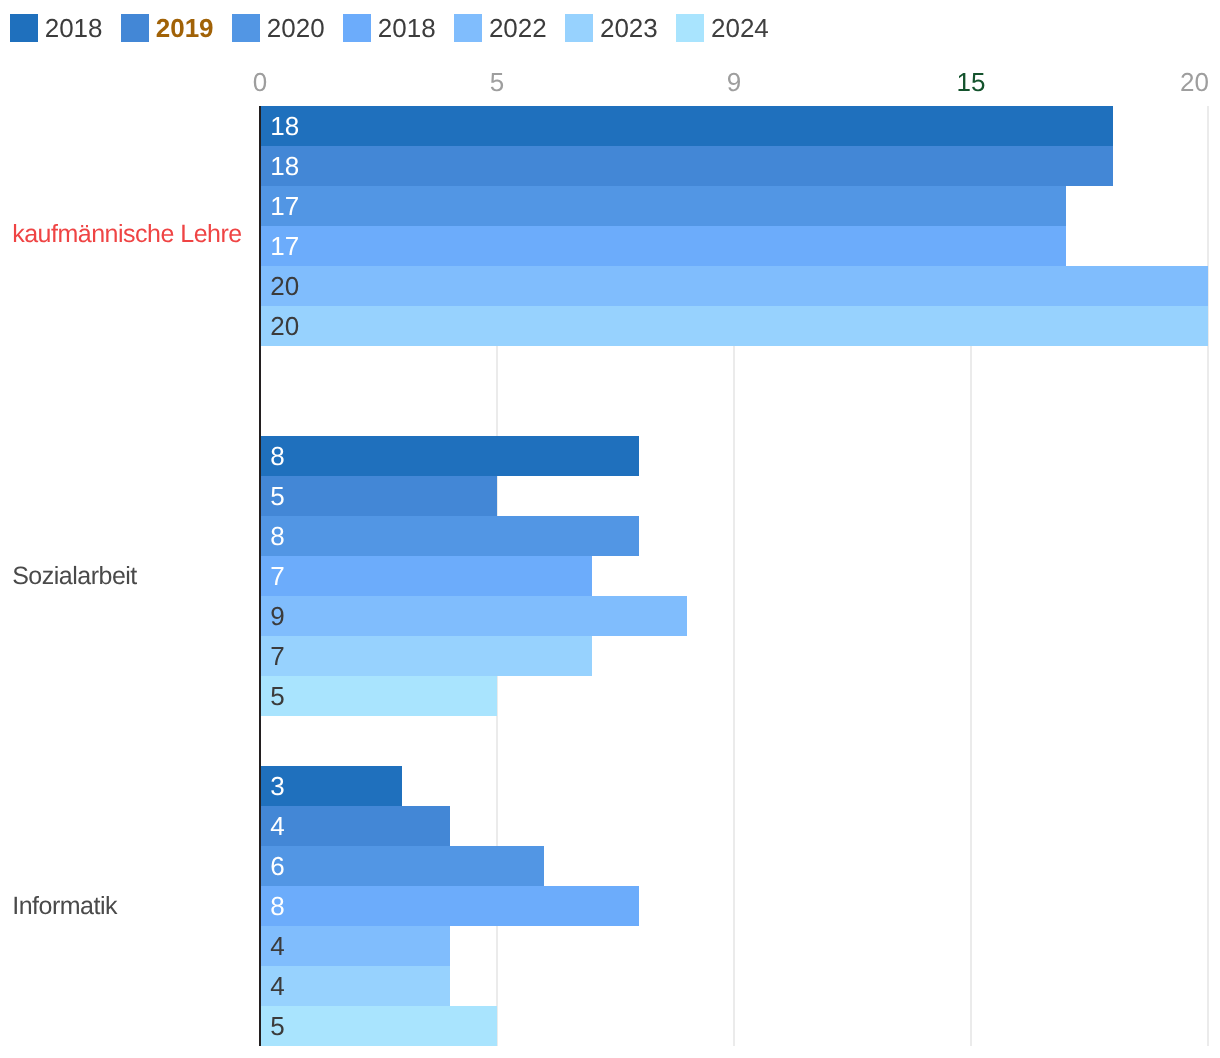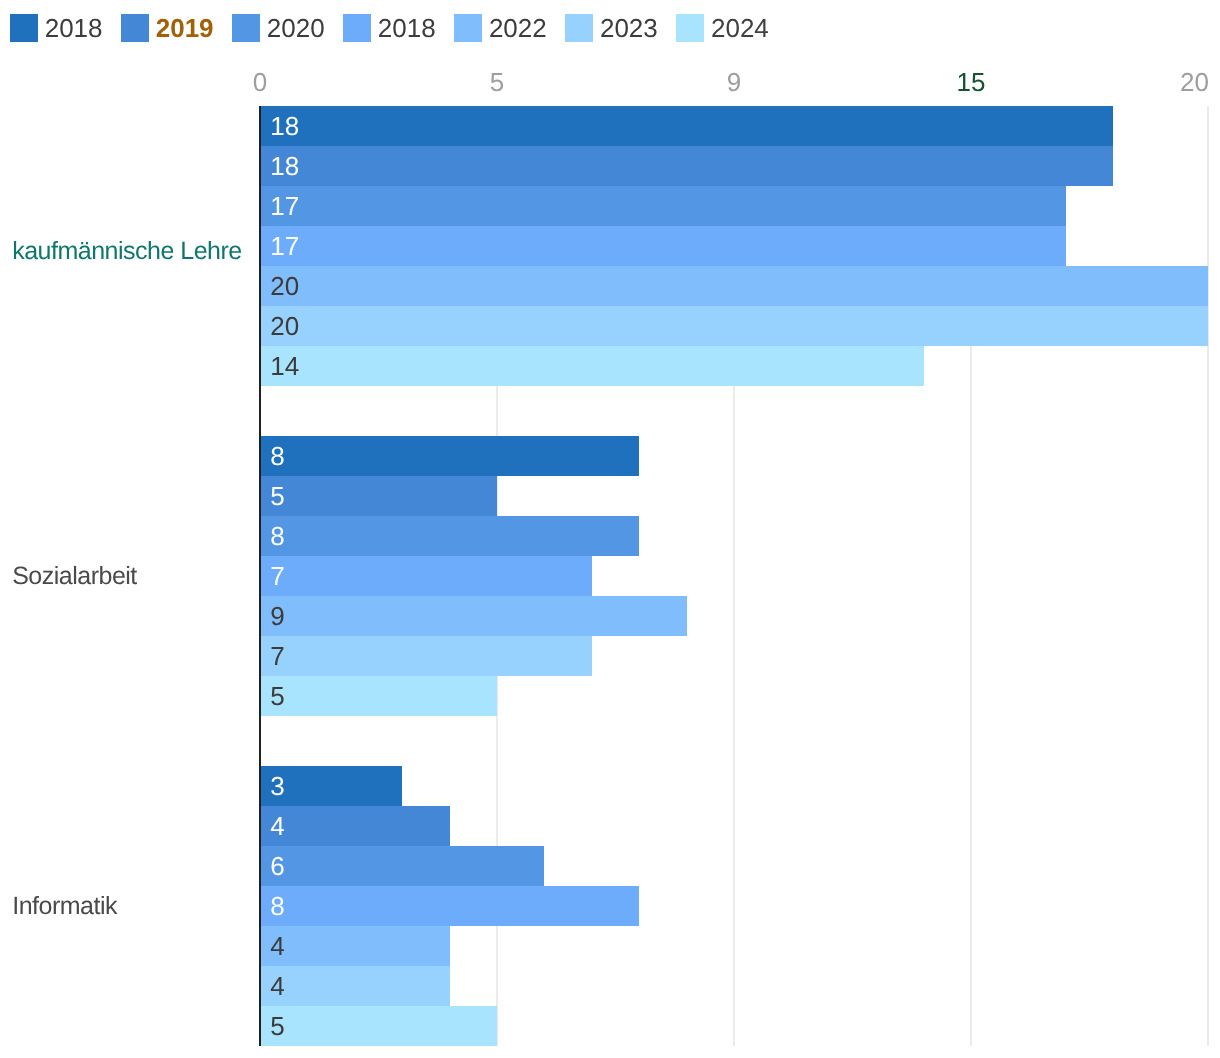--- a/index.html
+++ b/index.html
@@ -74,41 +74,38 @@
     <div class="gridline" style="left: 496.2px; top: 105.8px; height: 940px; background: rgb(235, 235, 235);"></div>
     <div class="gridline" style="left: 733.2px; top: 105.8px; height: 940px; background: rgb(235, 235, 235);"></div>
     <div class="gridline" style="left: 970.2px; top: 105.8px; height: 940px; background: rgb(235, 235, 235);"></div>
     <div class="gridline" style="left: 1207.2px; top: 105.8px; height: 940px; background: rgb(235, 235, 235);"></div>
     <div class="tick-label" style="left: 200px; top: 68.5px; color: rgb(158, 158, 158);">0</div>
     <div class="tick-label" style="left: 437px; top: 68.5px; color: rgb(158, 158, 158);">5</div>
     <div class="tick-label" style="left: 674px; top: 68.5px; color: rgb(158, 158, 158);">9</div>
     <div class="tick-label" style="left: 911px; top: 68.5px; color: #14532d;">15</div>
     <div class="tick-label" style="left: 1134.5px; top: 68.5px; color: rgb(158, 158, 158);">20</div>
     <div class="bar-group" style="top: 0px; height: 1058px;">
-      <div class="cat-label" style="top: 251px; color: #0f766e;">kaufmännische Lehre</div>
+      <div class="cat-label" style="top: 234px; color: #ef4444;">kaufmännische Lehre</div>
       <div class="bar" style="left: 260px; top: 105.8px; width: 853.2px; height: 40px; background: rgb(31, 112, 189);">
         <span class="bar-value" style="color: rgb(255, 255, 255);">18</span>
       </div>
       <div class="bar" style="left: 260px; top: 145.8px; width: 853.2px; height: 40px; background: rgb(67, 135, 214);">
         <span class="bar-value" style="color: rgb(255, 255, 255);">18</span>
       </div>
       <div class="bar" style="left: 260px; top: 185.8px; width: 805.8px; height: 40px; background: rgb(82, 150, 228);">
         <span class="bar-value" style="color: rgb(255, 255, 255);">17</span>
       </div>
       <div class="bar" style="left: 260px; top: 225.8px; width: 805.8px; height: 40px; background: rgb(108, 172, 251);">
         <span class="bar-value" style="color: rgb(255, 255, 255);">17</span>
       </div>
       <div class="bar" style="left: 260px; top: 265.8px; width: 948px; height: 40px; background: rgb(128, 189, 253);">
         <span class="bar-value" style="color: rgb(59, 59, 59);">20</span>
       </div>
       <div class="bar" style="left: 260px; top: 305.8px; width: 948px; height: 40px; background: rgb(151, 210, 254);">
         <span class="bar-value" style="color: rgb(59, 59, 59);">20</span>
-      </div>
-      <div class="bar" style="left: 260px; top: 345.8px; width: 663.6px; height: 40px; background: rgb(169, 228, 254);">
-        <span class="bar-value" style="color: rgb(59, 59, 59);">14</span>
       </div>
     </div>
     <div class="bar-group" style="top: 0px; height: 1058px;">
       <div class="cat-label" style="top: 576px; color: rgb(74, 74, 74);">Sozialarbeit</div>
       <div class="bar" style="left: 260px; top: 435.8px; width: 379.2px; height: 40px; background: rgb(31, 112, 189);">
         <span class="bar-value" style="color: rgb(255, 255, 255);">8</span>
       </div>
       <div class="bar" style="left: 260px; top: 475.8px; width: 237px; height: 40px; background: rgb(67, 135, 214);">
         <span class="bar-value" style="color: rgb(255, 255, 255);">5</span>
       </div>

